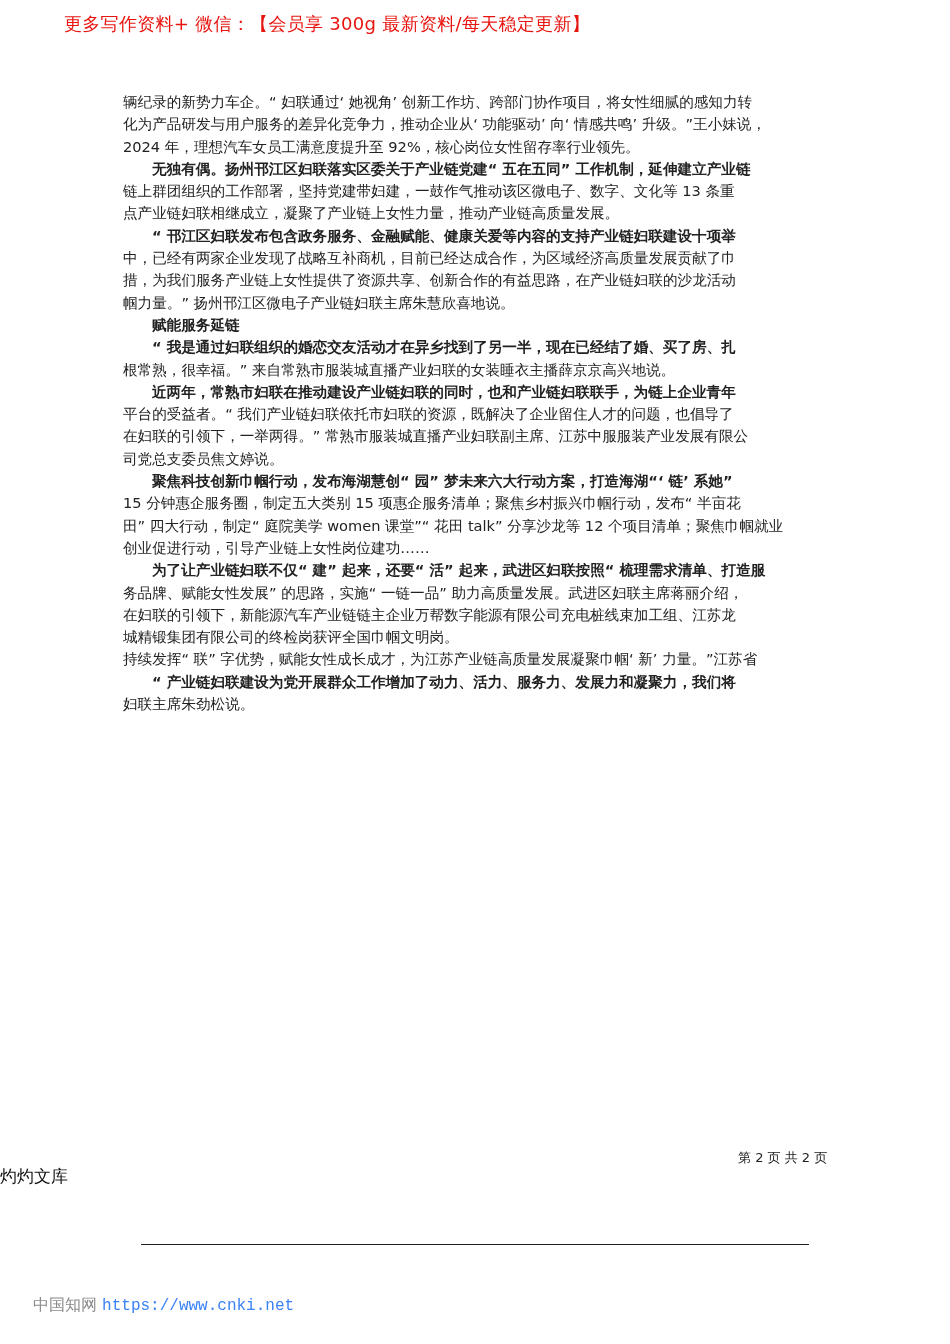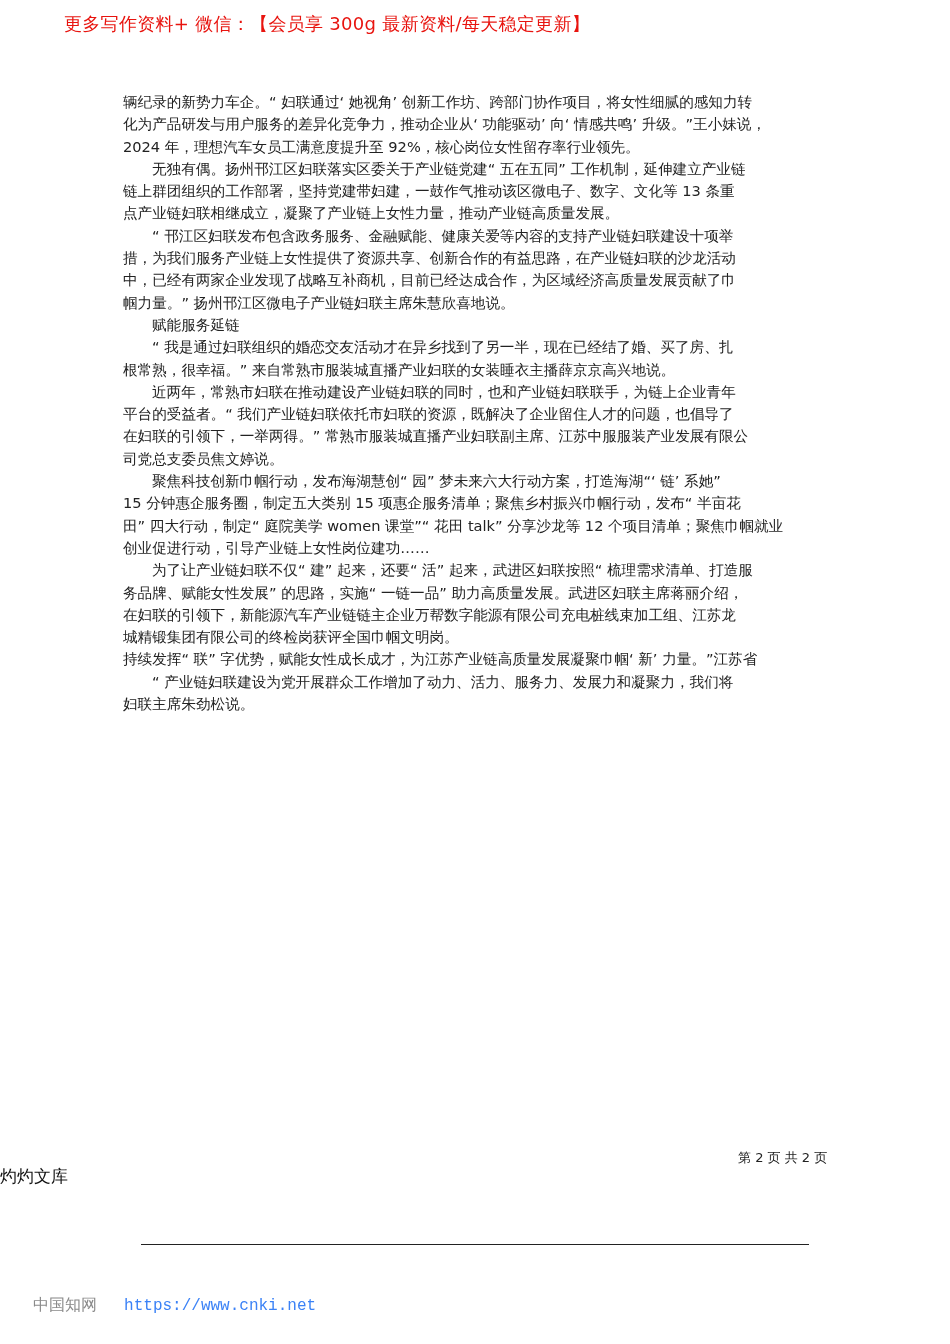--- a/index.html
+++ b/index.html
@@ -3,52 +3,52 @@
   <meta charset="utf-8">
   <style>
     html, body { margin: 0; padding: 0; background: #ffffff; }
     body { width: 950px; height: 1344px; position: relative; overflow: hidden;
            font-family: "DejaVu Sans", "Liberation Sans", sans-serif; color: #1a1a1a; }
     .promo { position: absolute; left: 64px; top: 12px; font-size: 18px; color: #e8140f;
              letter-spacing: 0.3px; white-space: nowrap; }
     .body-text { position: absolute; left: 123px; top: 91px; width: 710px;
                  font-size: 14.6px; line-height: 22.3px; color: #222; }
     .line { white-space: nowrap; height: 22.3px; overflow: visible; }
-    .indent { padding-left: 29px; }
+    .indent { padding-left: 29px; font-weight: bold; }
     .page-num { position: absolute; left: 713px; top: 1149px; font-size: 13px; color: #222;
                 white-space: nowrap; margin-left: 25px; }
     .library { position: absolute; left: 0px; top: 1165px; font-size: 17px; color: #111;
                white-space: nowrap; }
     .rule { position: absolute; left: 141px; top: 1244px; width: 668px; height: 0;
             border-top: 1px solid #222; }
     .cnki { position: absolute; left: 33px; top: 1295px; font-size: 16px; color: #8a8a8a;
             white-space: nowrap; }
-    .cnki-name { font-family: Liberation Mono, monospace; margin-right: 22px; }
+    .cnki-name { font-family: Liberation Mono, monospace; }
     .cnki-url { font-family: "Liberation Mono", "DejaVu Sans Mono", monospace; color: #3b82f6; }
   </style>
 </head>
 <body>
 
 <div class="promo">更多写作资料+ 微信：【会员享 300g 最新资料/每天稳定更新】</div>
 
 <div class="body-text" id="article-body">
     <div>
       <div class="line">辆纪录的新势力车企。“ 妇联通过‘ 她视角’ 创新工作坊、跨部门协作项目，将女性细腻的感知力转</div>
       <div class="line">化为产品研发与用户服务的差异化竞争力，推动企业从‘ 功能驱动’ 向‘ 情感共鸣’ 升级。”王小妹说，</div>
       <div class="line">2024 年，理想汽车女员工满意度提升至 92%，核心岗位女性留存率行业领先。</div>
     </div>
     <div>
       <div class="line indent">无独有偶。扬州邗江区妇联落实区委关于产业链党建“ 五在五同” 工作机制，延伸建立产业链</div>
       <div class="line">链上群团组织的工作部署，坚持党建带妇建，一鼓作气推动该区微电子、数字、文化等 13 条重</div>
       <div class="line">点产业链妇联相继成立，凝聚了产业链上女性力量，推动产业链高质量发展。</div>
     </div>
     <div>
       <div class="line indent">“ 邗江区妇联发布包含政务服务、金融赋能、健康关爱等内容的支持产业链妇联建设十项举</div>
+      <div class="line">中，已经有两家企业发现了战略互补商机，目前已经达成合作，为区域经济高质量发展贡献了巾</div>
       <div class="line">措，为我们服务产业链上女性提供了资源共享、创新合作的有益思路，在产业链妇联的沙龙活动</div>
-      <div class="line">中，已经有两家企业发现了战略互补商机，目前已经达成合作，为区域经济高质量发展贡献了巾</div>
       <div class="line">帼力量。” 扬州邗江区微电子产业链妇联主席朱慧欣喜地说。</div>
     </div>
     <div>
       <div class="line indent">赋能服务延链</div>
     </div>
     <div>
       <div class="line indent">“ 我是通过妇联组织的婚恋交友活动才在异乡找到了另一半，现在已经结了婚、买了房、扎</div>
       <div class="line">根常熟，很幸福。” 来自常熟市服装城直播产业妇联的女装睡衣主播薛京京高兴地说。</div>
     </div>
     <div>

